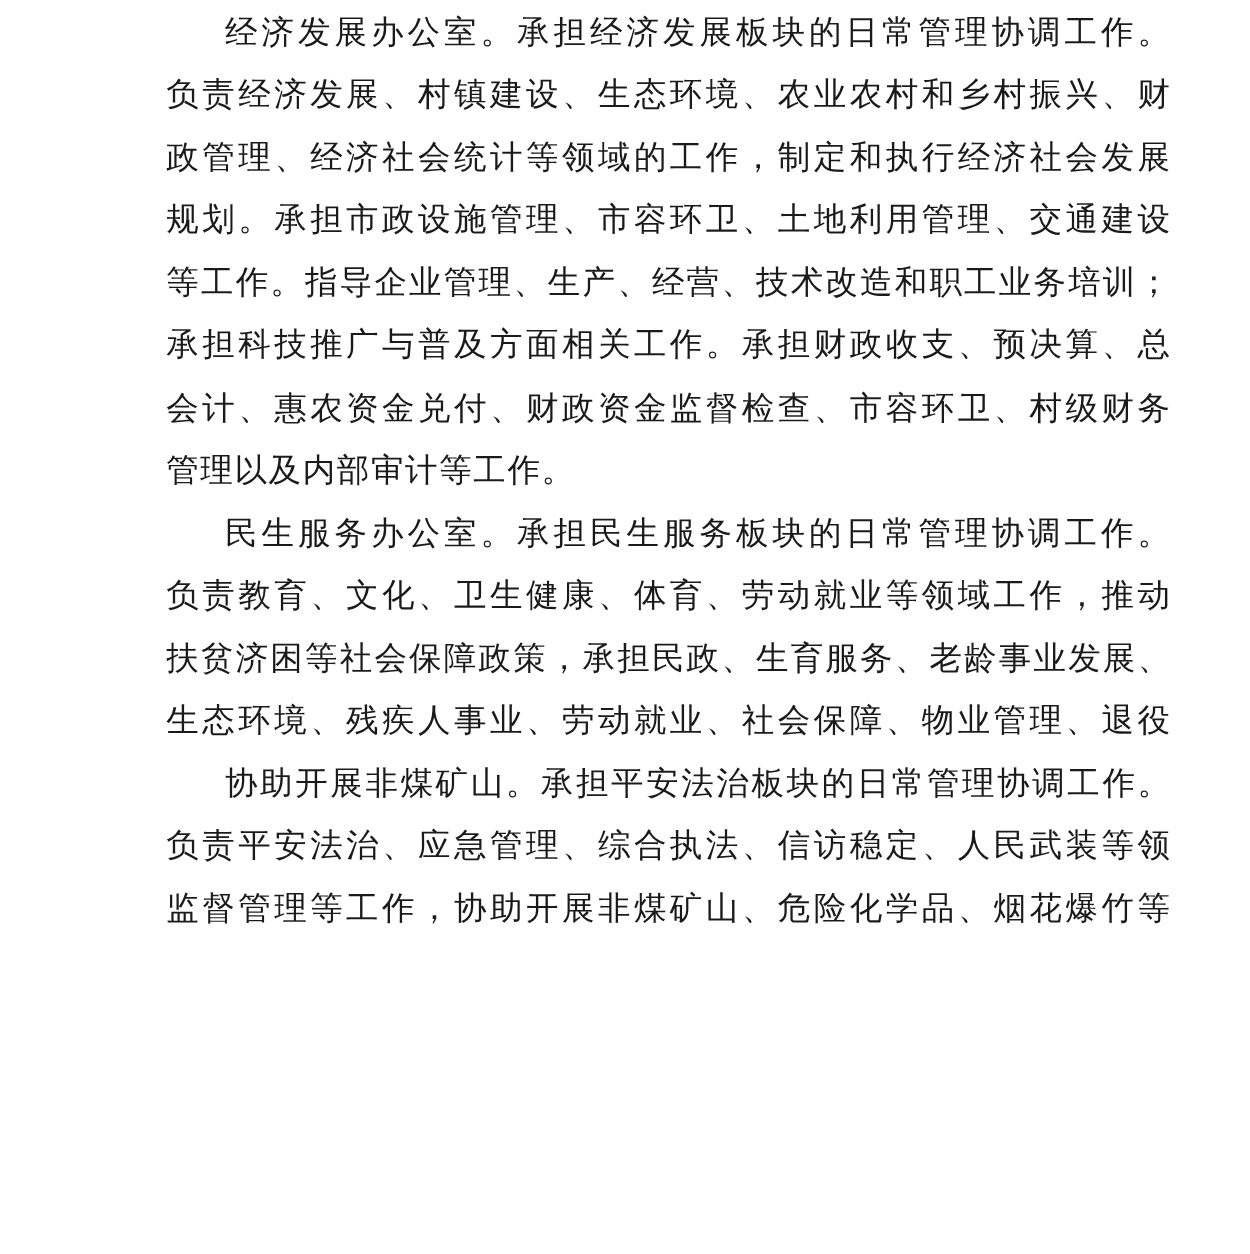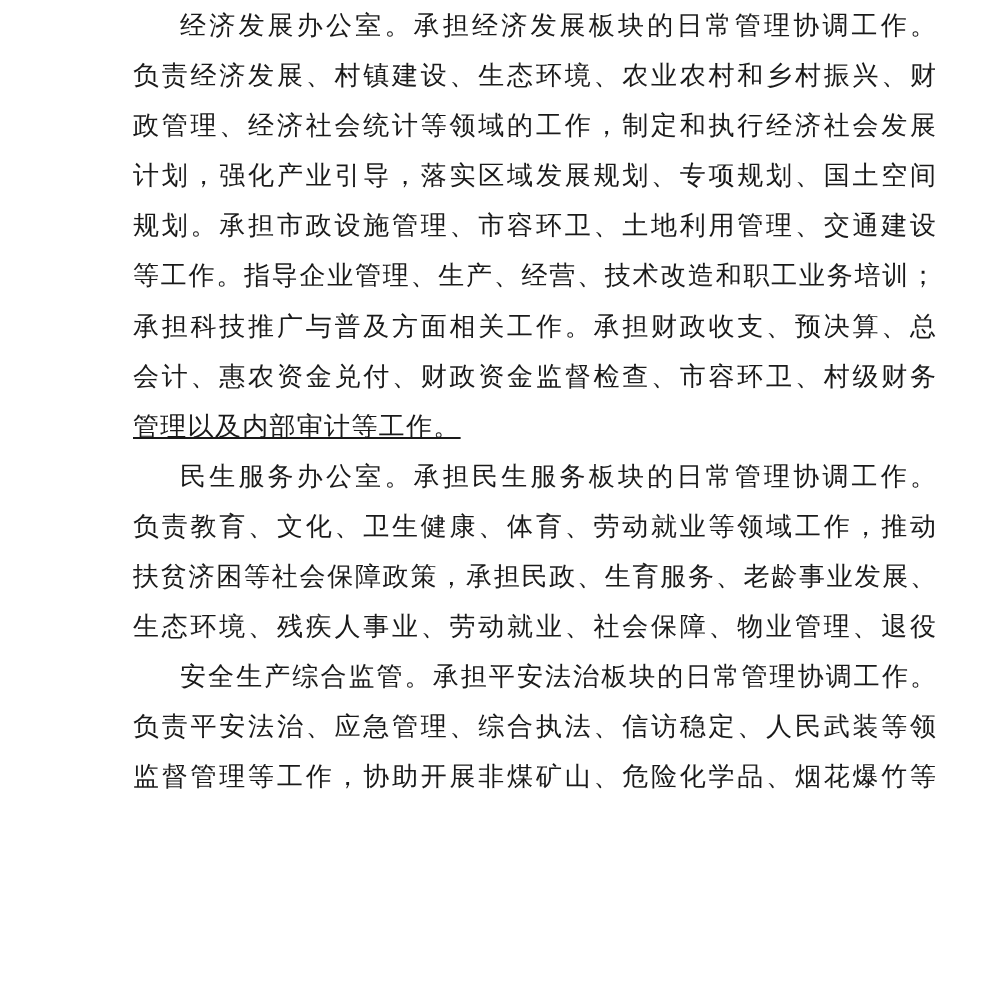--- a/index.html
+++ b/index.html
@@ -32,46 +32,44 @@
     text-align: justify;
     text-align-last: justify;
     text-justify: inter-character;
   }
   .line.indent {
     text-indent: 47px;
   }
   .line.para-end {
     text-align-last: left;
     letter-spacing: 1.3px;
-    text-decoration: underline;
   }
 </style>
 </head>
 <body>
 
 <div class="page">
 
   <section class="paragraph">
     <div class="line indent">经济发展办公室。承担经济发展板块的日常管理协调工作。</div>
     <div class="line">负责经济发展、村镇建设、生态环境、农业农村和乡村振兴、财</div>
     <div class="line">政管理、经济社会统计等领域的工作，制定和执行经济社会发展</div>
-    <div class="line">计划，强化产业引导，落实区域发展规划、专项规划、国土空间</div>
     <div class="line">规划。承担市政设施管理、市容环卫、土地利用管理、交通建设</div>
     <div class="line">等工作。指导企业管理、生产、经营、技术改造和职工业务培训；</div>
     <div class="line">承担科技推广与普及方面相关工作。承担财政收支、预决算、总</div>
     <div class="line">会计、惠农资金兑付、财政资金监督检查、市容环卫、村级财务</div>
     <div class="line para-end">管理以及内部审计等工作。</div>
   </section>
 
   <section class="paragraph">
     <div class="line indent">民生服务办公室。承担民生服务板块的日常管理协调工作。</div>
     <div class="line">负责教育、文化、卫生健康、体育、劳动就业等领域工作，推动</div>
     <div class="line">扶贫济困等社会保障政策，承担民政、生育服务、老龄事业发展、</div>
     <div class="line">生态环境、残疾人事业、劳动就业、社会保障、物业管理、退役</div>
   </section>
 
   <section class="paragraph">
-    <div class="line indent">安全生产综合监管。承担平安法治板块的日常管理协调工作。</div>
+    <div class="line indent">协助开展非煤矿山。承担平安法治板块的日常管理协调工作。</div>
     <div class="line">负责平安法治、应急管理、综合执法、信访稳定、人民武装等领</div>
     <div class="line">监督管理等工作，协助开展非煤矿山、危险化学品、烟花爆竹等</div>
   </section>
 
 </div>
 
 </body></html>

